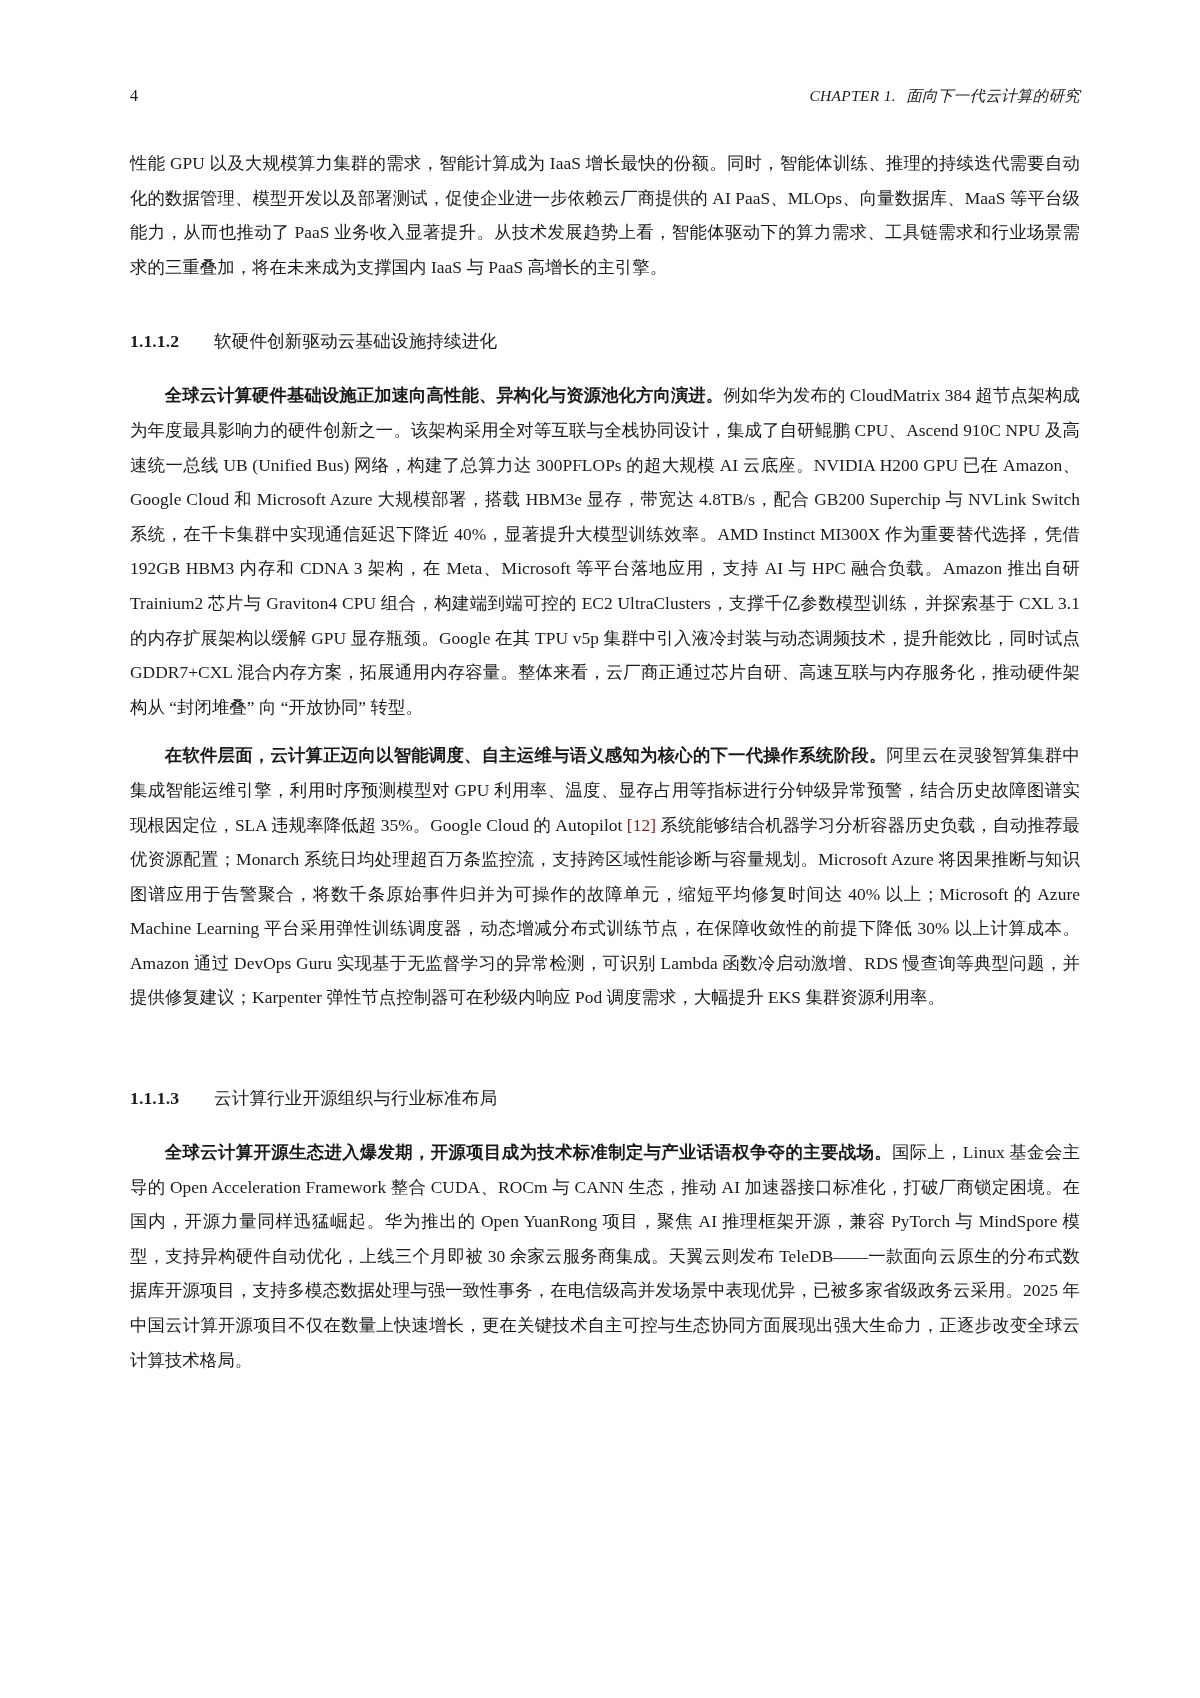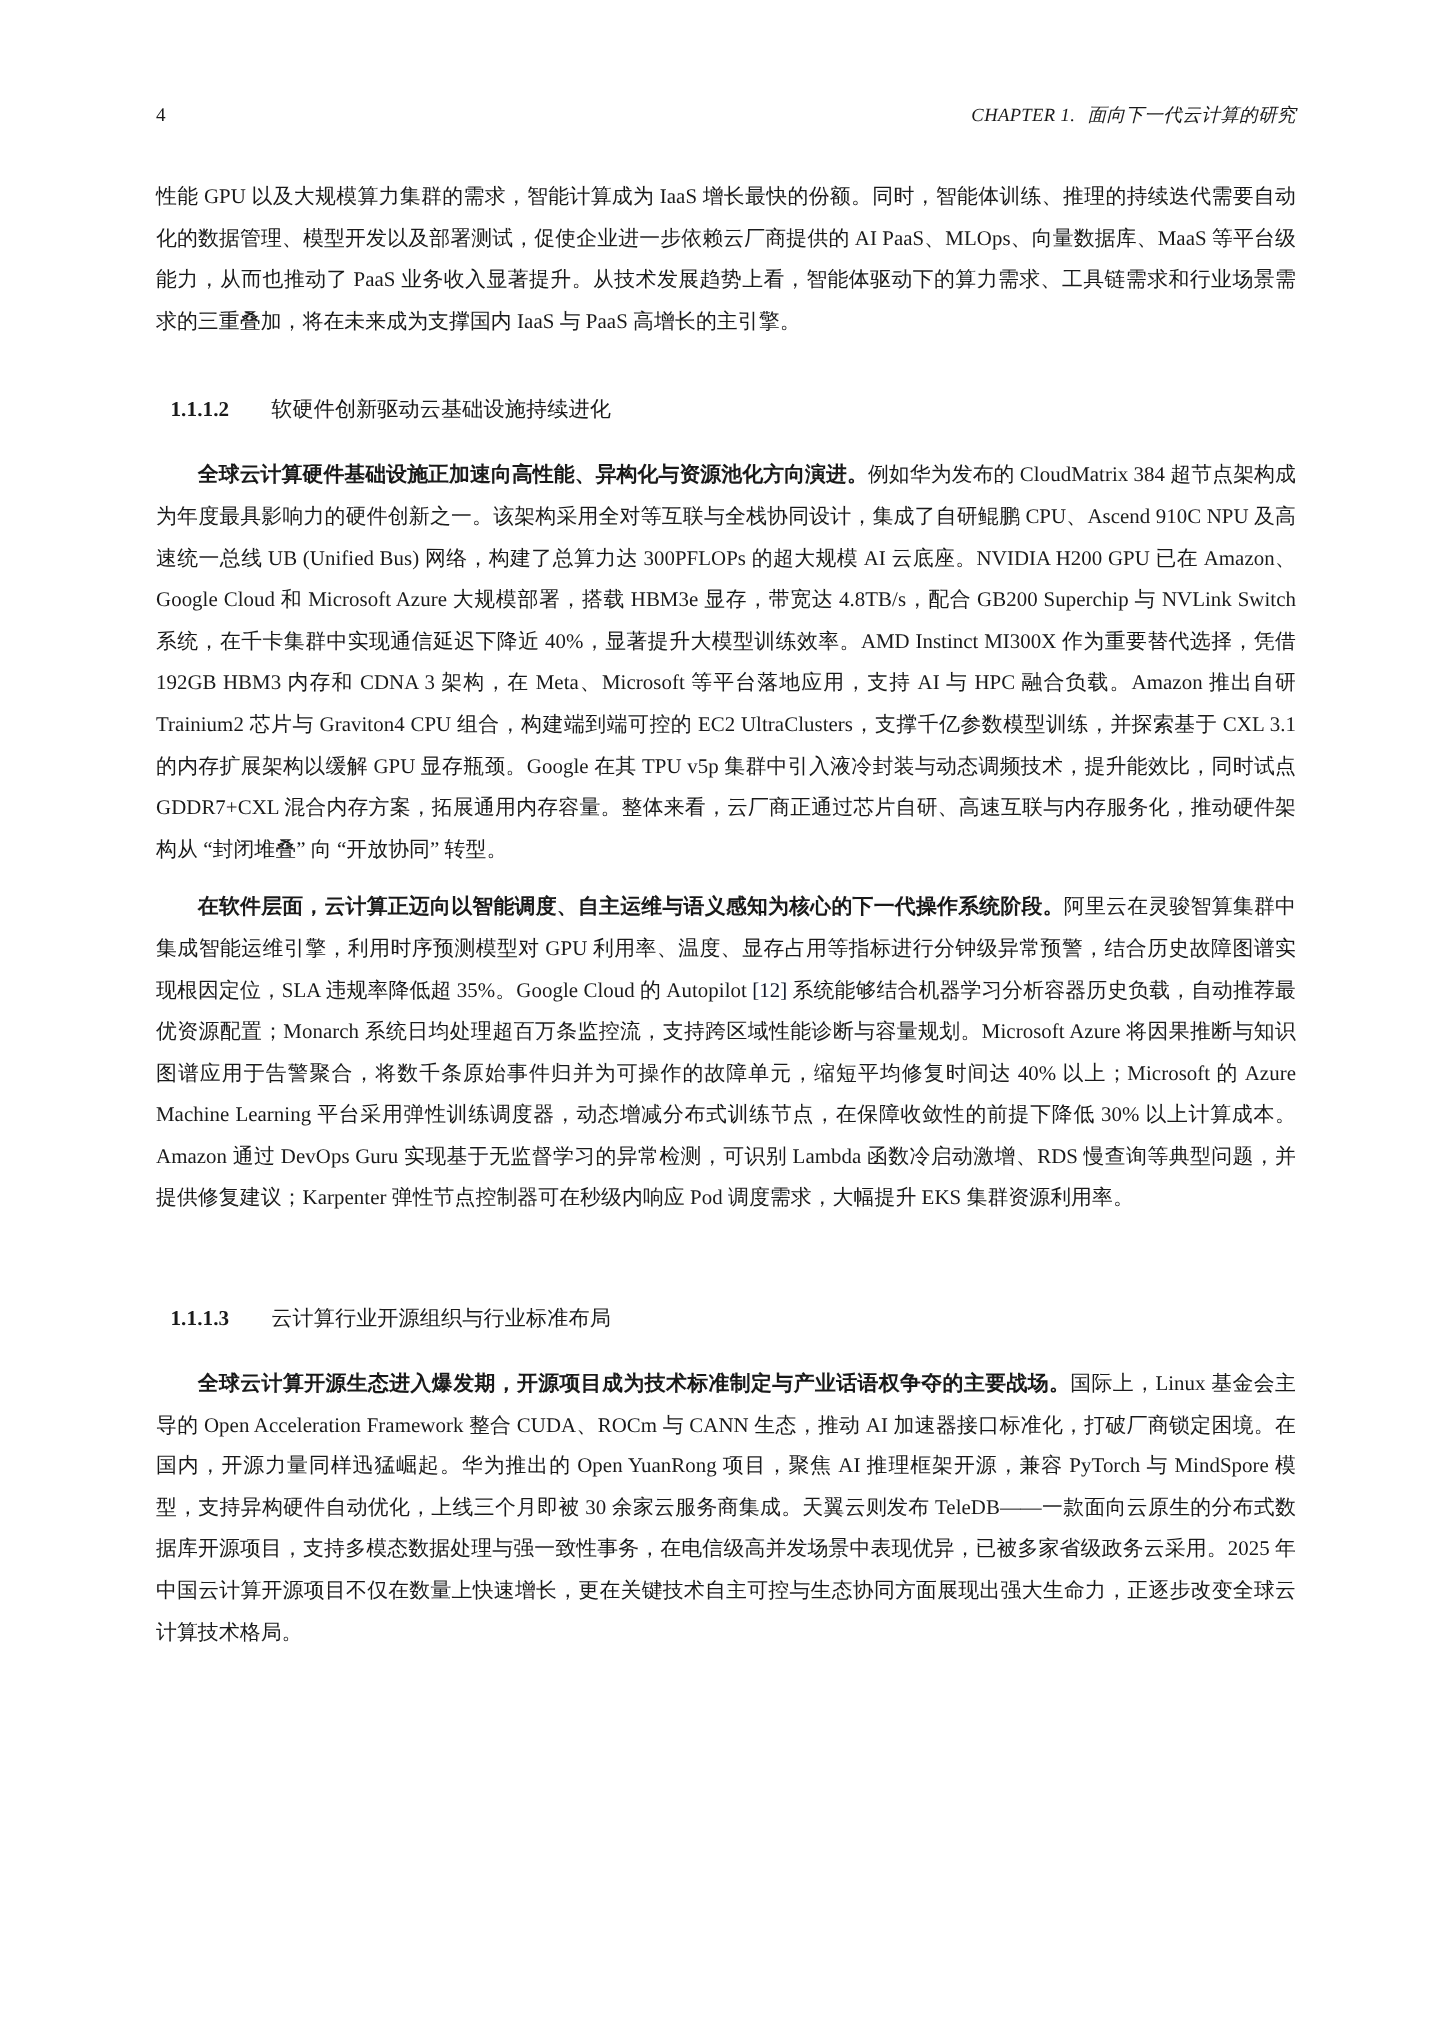--- a/index.html
+++ b/index.html
@@ -68,35 +68,34 @@
   p.para.noindent {
     text-indent: 0;
   }
   p.para + p.para {
     margin-top: 14px;
   }
   .lead {
     font-weight: bold;
   }
   .cite {
-    color: #0f172a;
+    color: #7f1d1d;
   }
   
   h3.subsec {
     font-size: 17.6px;
     font-weight: bold;
     margin: 44px 0 24px 0;
     line-height: 26px;
     letter-spacing: 0.1px;
   }
   h3.subsec .num {
     display: inline-block;
     min-width: 84px;
     font-weight: bold;
-    margin-left: 12px;
   }
   h3.subsec .ttl {
     font-weight: normal;
   }
   .gap-large { height: 26px; }
 </style>
 </head>
 <body>
 
 <div class="page">

